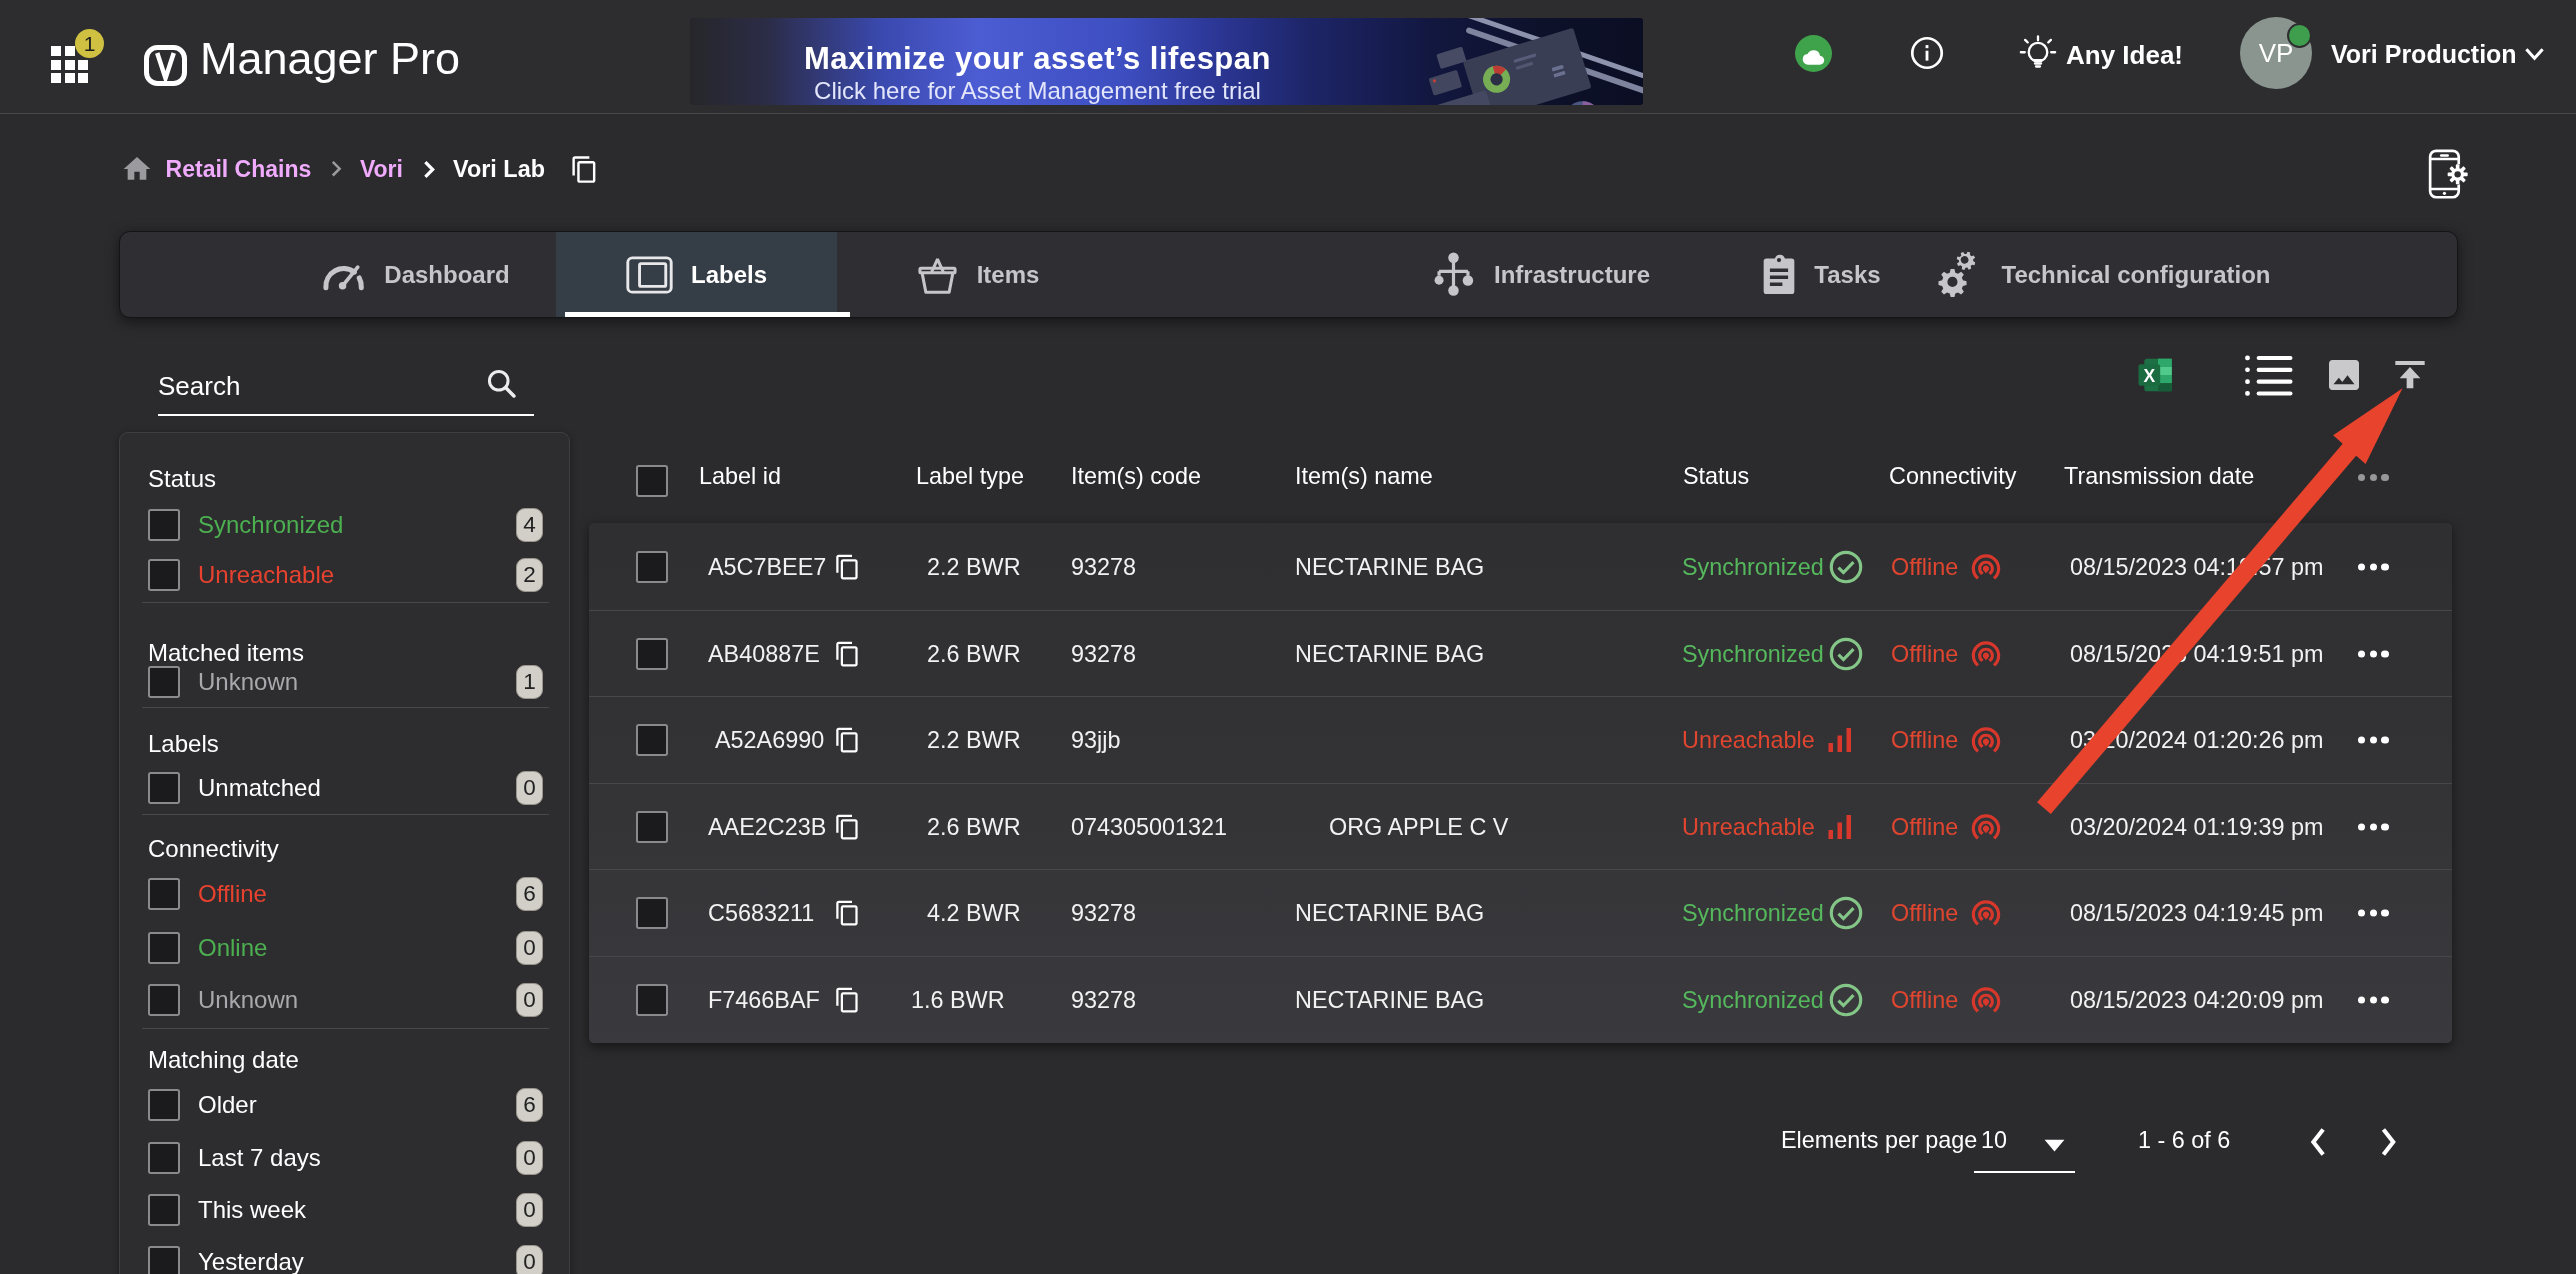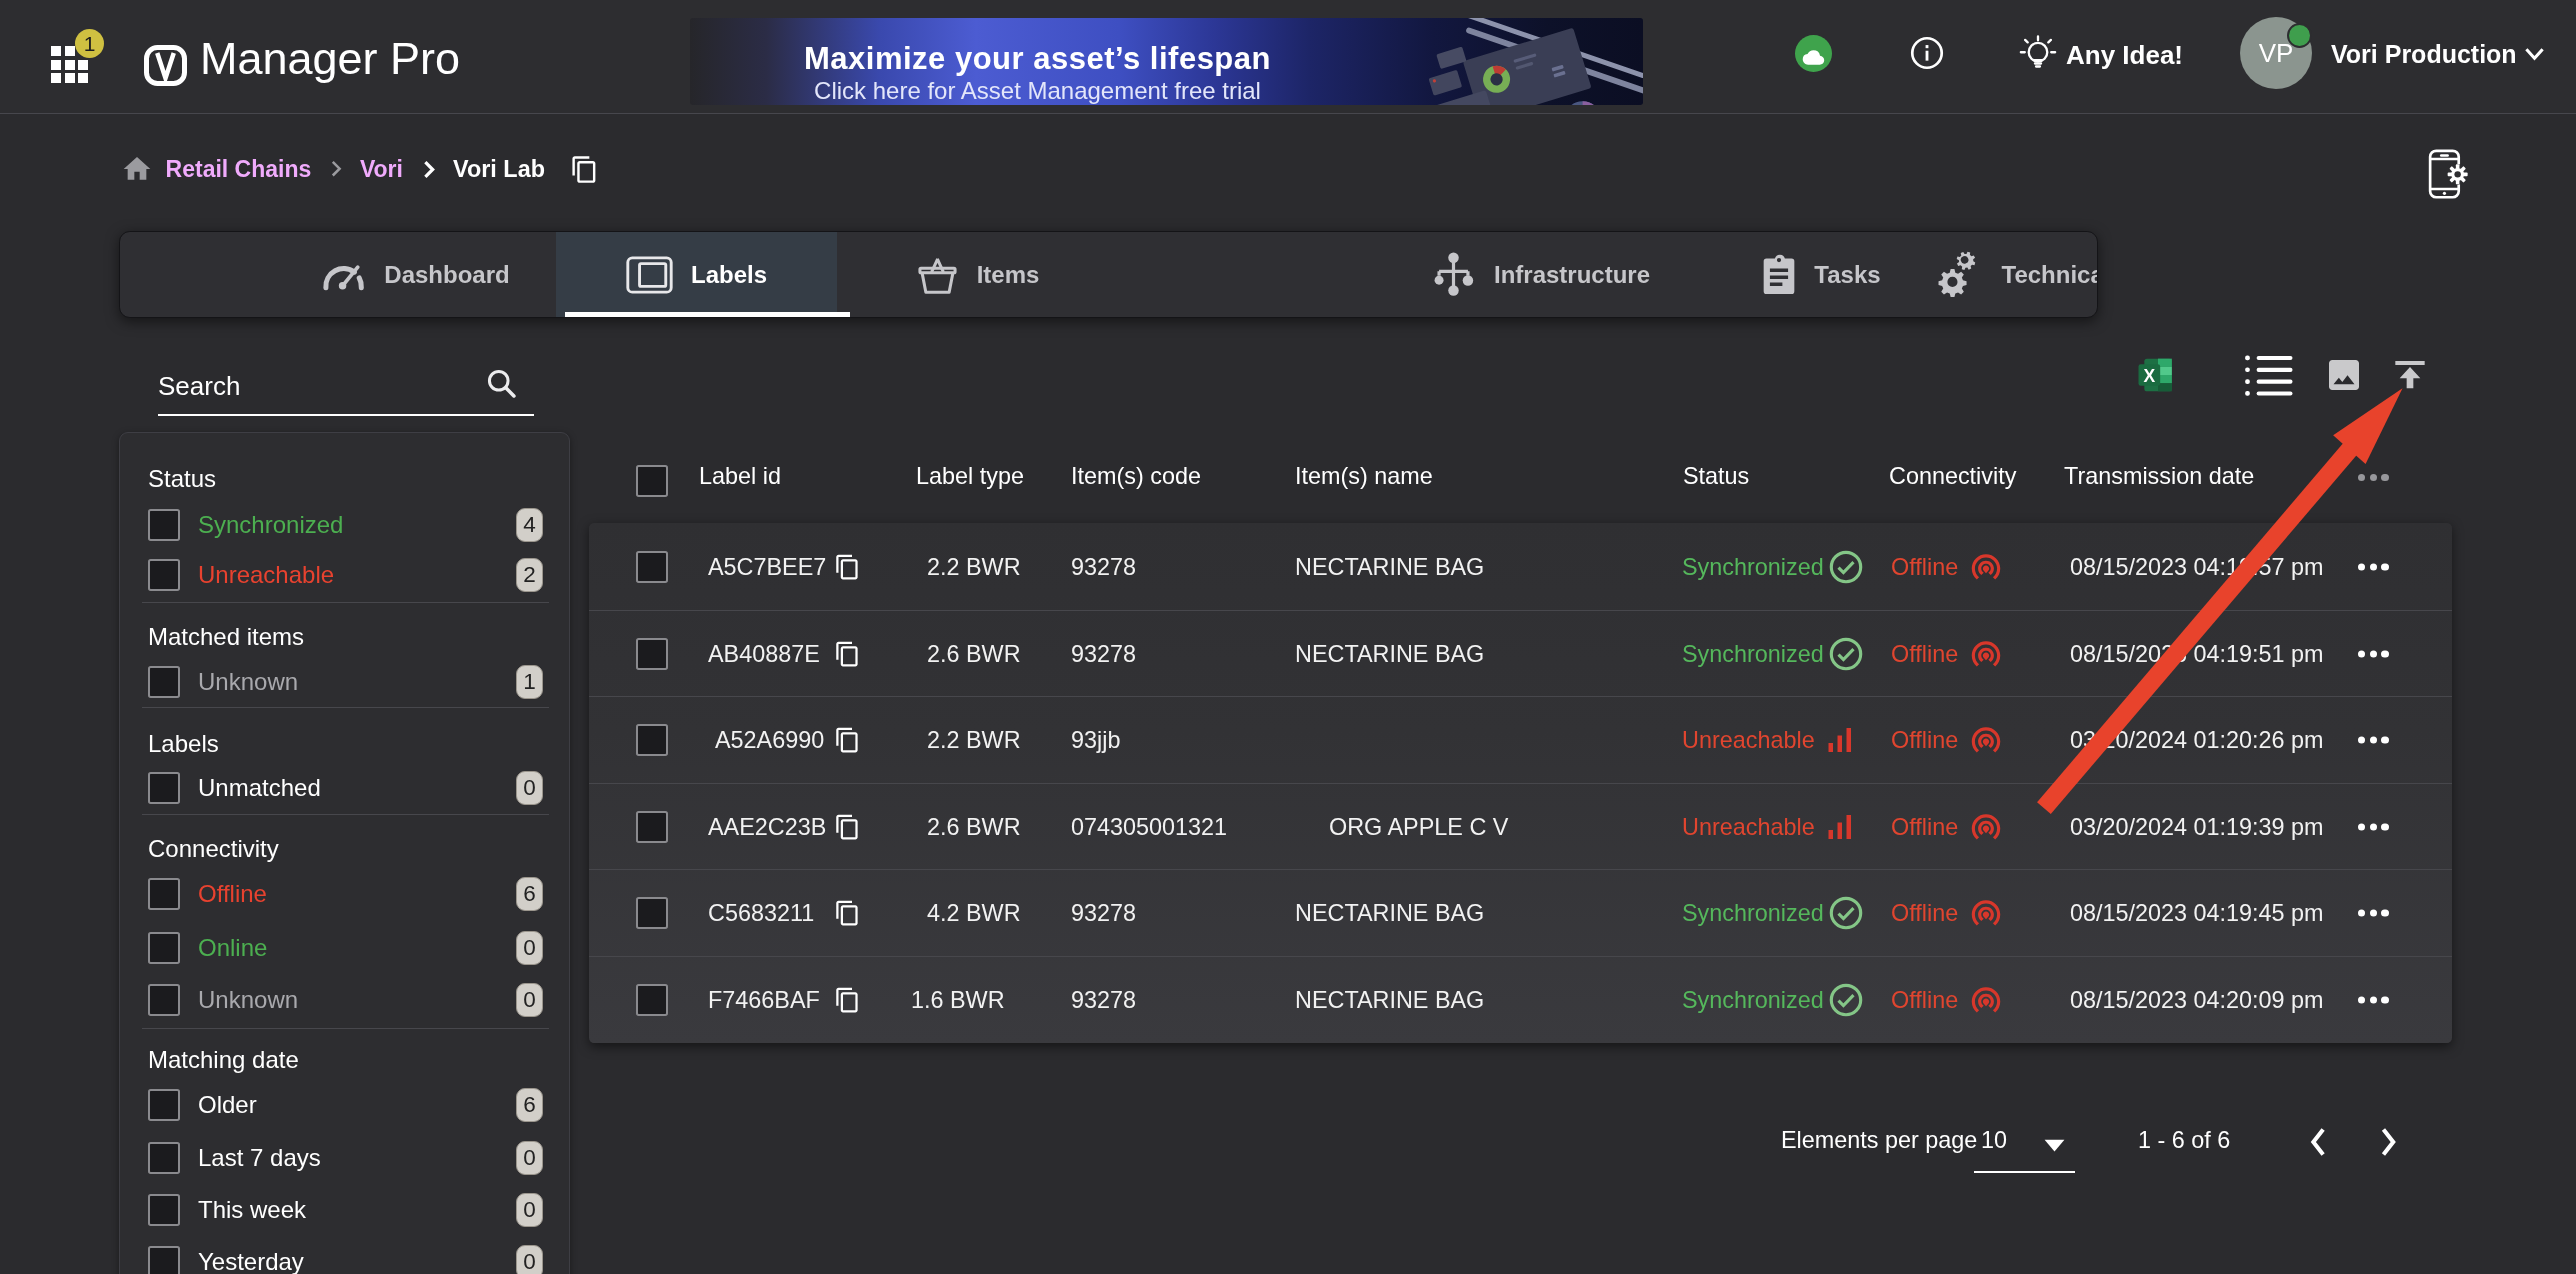--- a/index.html
+++ b/index.html
@@ -33,21 +33,21 @@
   #acc-chev { position:absolute; left:2519px; top:43px; }
 
   
   #crumb { position:absolute; left:121px; top:151px; height:36px; display:flex; align-items:center; }
   #crumb .sep { margin:0 12.6px; }
   #crumb .g { color:#f0abfc; font-weight:700; font-size:23px; }
   #crumb .w { color:#fff; font-weight:700; font-size:23.4px;text-align:right; }
   #phonegear { position:absolute; left:2428px; top:149px; }
 
   
-  #tabs { position:absolute; left:119px; top:231px; width:1979px; height:87px; background:#2f2f33; border:1.8px solid #141417; border-radius:10.8px; box-shadow:0 3.6px 12.6px rgba(0,0,0,.5); overflow:hidden; }
+  #tabs { position:absolute; left:119px; top:231px; width:2339px; height:87px; background:#2f2f33; border:1.8px solid #141417; border-radius:10.8px; box-shadow:0 3.6px 12.6px rgba(0,0,0,.5); overflow:hidden; }
   .tab { position:absolute; top:0; height:100%; width:281px; display:flex; align-items:center; justify-content:center; gap:18px; color:#c6c6ca; font-size:24px; font-weight:700; white-space:nowrap; }
   .tab svg { flex:none; }
   #tab-labels { background:#353d46; color:#fff; }
   #tab-labels:after { content:""; position:absolute; left:9px; right:-12.6px; bottom:0px; height:5.4px; background:#fff; }
 
   
   #search-label { position:absolute; left:158px; top:371px; font-size:26px; color:#fff; }
   #search-line { position:absolute; left:158px; top:414px; width:376px; height:1.8px; background:#fff; }
   #search-icon { position:absolute; left:483px; top:365px; }
   #filters { position:absolute; left:119px; top:432px; width:451px; height:856px; background:#2d2d30; border:1.8px solid #3e3e44; border-radius:9px; box-shadow:0 2.7px 7.2px rgba(0,0,0,.4); }
@@ -289,21 +289,21 @@
         <span class="cbx"></span>
         <span class="lbl green">Synchronized</span>
         <span class="cnt">4</span>
       </div>
     <div class="frow" style="top:124px">
         <span class="cbx"></span>
         <span class="lbl red">Unreachable</span>
         <span class="cnt">2</span>
       </div>
     <div class="fdiv" style="top:169px"></div>
-    <div class="fhead" style="top:190px">Matched items</div>
+    <div class="fhead" style="top:206px">Matched items</div>
     <div class="frow" style="top:231px">
         <span class="cbx"></span>
         <span class="lbl gray">Unknown</span>
         <span class="cnt">1</span>
       </div>
     <div class="fdiv" style="top:274px"></div>
     <div class="fhead" style="top:297px">Labels</div>
     <div class="frow" style="top:337px">
         <span class="cbx"></span>
         <span class="lbl white">Unmatched</span>

